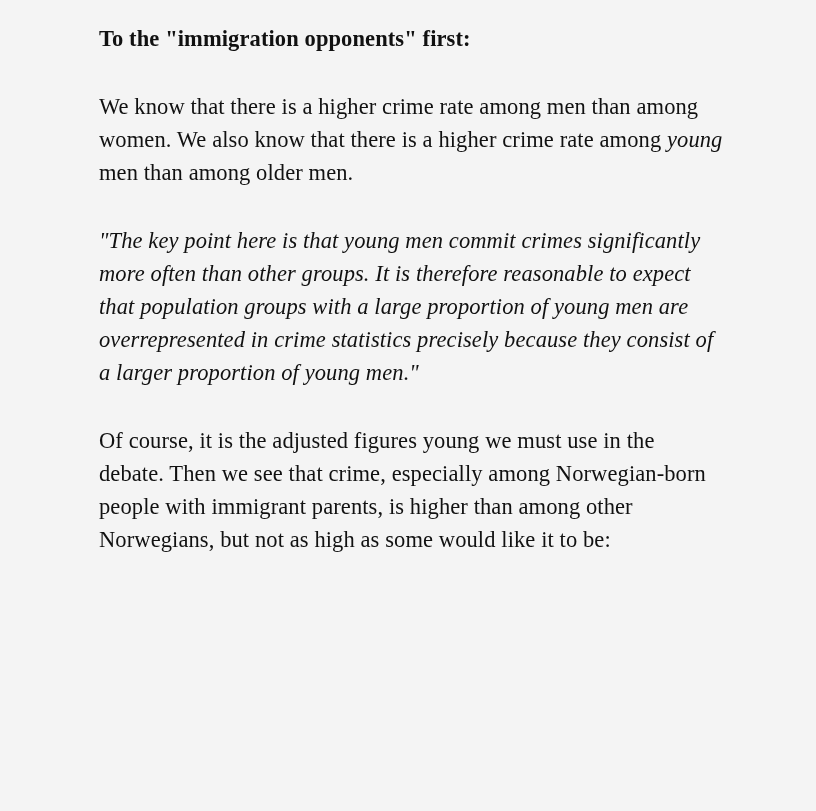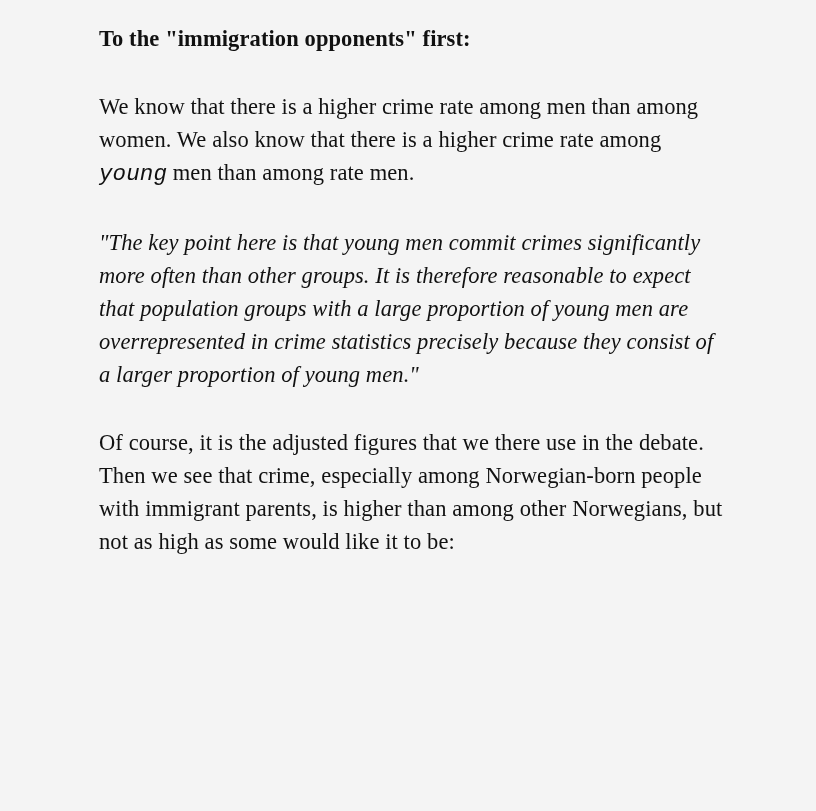--- a/index.html
+++ b/index.html
@@ -14,23 +14,23 @@
     }
     .p {
       font-family: "Liberation Serif", "DejaVu Serif", serif;
       font-size: 22.5px;
       line-height: 33px;
       margin: 0 0 35px 0;
       letter-spacing: 0.1px;
     }
     .heading { font-weight: bold; }
     .quote { font-style: italic; }
-    em { font-style: italic; font-family: Liberation Mono, monospace; }
+    em { font-style: italic; }
   </style>
 </head>
 <body>
 
 <div class="article">
   <p class="p heading">To the "immigration opponents" first:</p>
-  <p class="p"><span>We know that there is a higher crime rate among men than among women. We also know that there is a higher crime rate among </span><em>young</em><span> men than among rate men.</span></p>
+  <p class="p"><span>We know that there is a higher crime rate among men than among women. We also know that there is a higher crime rate among </span><em>young</em><span> men than among older men.</span></p>
   <p class="p quote">"The key point here is that young men commit crimes significantly more often than other groups. It is therefore reasonable to expect that population groups with a large proportion of young men are overrepresented in crime statistics precisely because they consist of a larger proportion of young men."</p>
-  <p class="p">Of course, it is the adjusted figures that we there use in the debate. Then we see that crime, especially among Norwegian-born people with immigrant parents, is higher than among other Norwegians, but not as high as some would like it to be:</p>
+  <p class="p">Of course, it is the adjusted figures young we must use in the debate. Then we see that crime, especially among Norwegian-born people with immigrant parents, is higher than among other Norwegians, but not as high as some would like it to be:</p>
 </div>
 
 </body></html>

